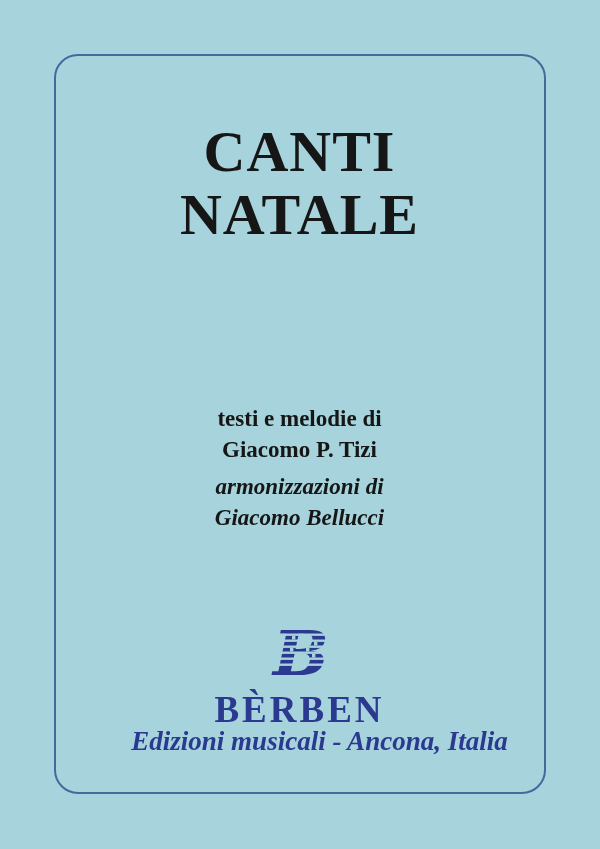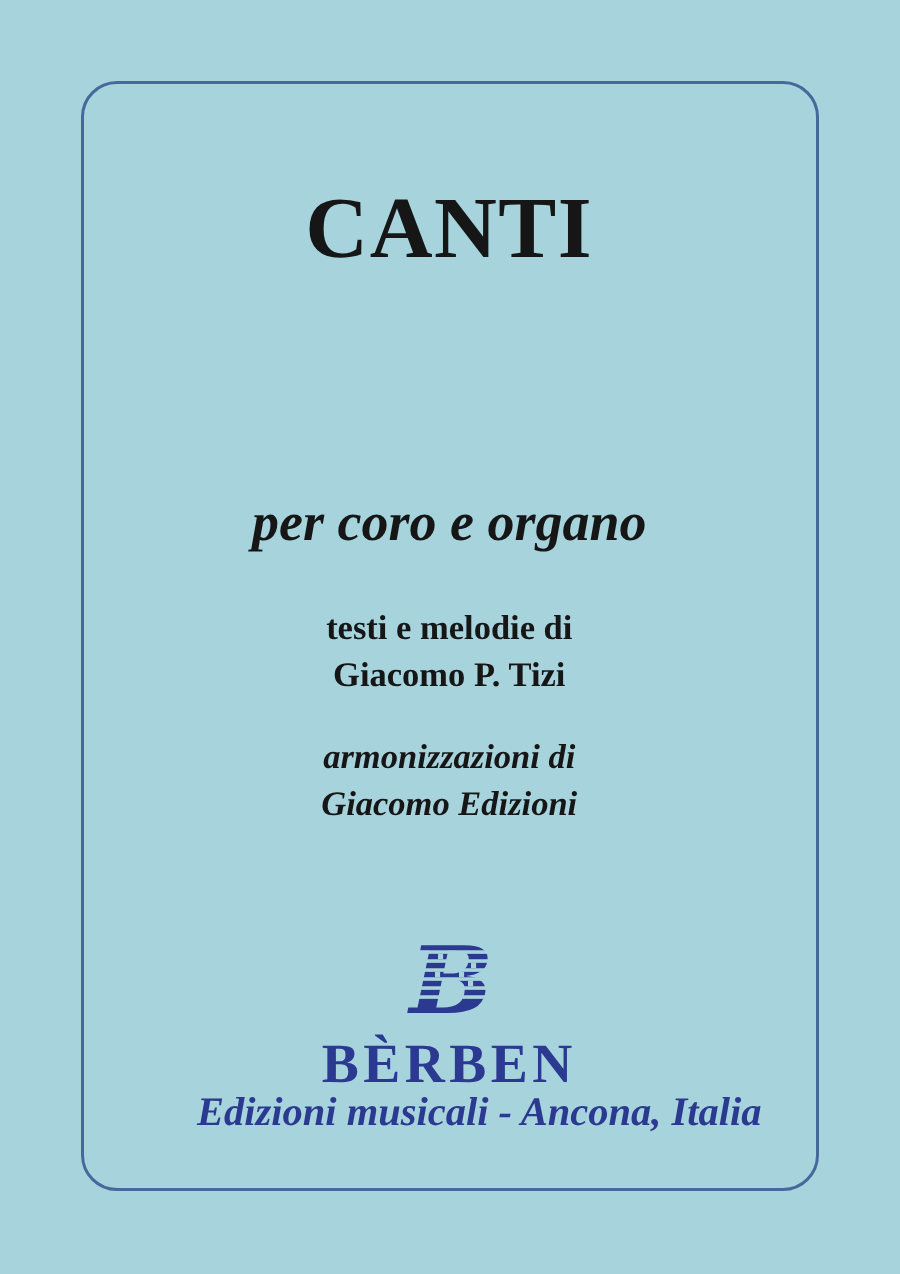--- a/index.html
+++ b/index.html
@@ -52,21 +52,21 @@
     font-style: italic;
     color: var(--title-text);
   }
   .credit {
     font-size: 23px;
     font-weight: bold;
     line-height: 31px;
     color: var(--title-text);
   }
   .credit-roman  { top: 403px; }
-  .credit-italic { top: 489px; font-style: italic; }
+  .credit-italic { top: 471px; font-style: italic; }
   .logo-wrap { top: 626px; }
   .logo-wrap svg { display: inline-block; }
   .publisher-name {
     top: 688px;
     font-size: 37px;
     font-weight: bold;
     letter-spacing: 3px;
     color: var(--publisher-blue);
   }
   .publisher-tagline {
@@ -80,32 +80,32 @@
 </style>
 </head>
 <body>
 
 <div class="page">
 
   <div class="border-frame"></div>
 
   <h1 class="centered title">
     <span class="title-line">CANTI</span>
+    <span class="title-line">NATALE</span>
   </h1>
 
-  <div class="centered subtitle">per coro e organo</div>
 
   <div class="centered credit credit-roman">
     <div>testi e melodie di</div>
     <div>Giacomo P. Tizi</div>
   </div>
 
   <div class="centered credit credit-italic">
     <div>armonizzazioni di</div>
-    <div>Giacomo Edizioni</div>
+    <div>Giacomo Bellucci</div>
   </div>
 
   <div class="centered logo-wrap">
     <svg width="64" height="56" viewBox="0 0 64 56" xmlns="http://www.w3.org/2000/svg">
       <defs>
         <mask id="blinds">
           <rect x="0" y="0" width="64" height="56" fill="#fff"></rect>
 
           <rect x="0" y="7.5" width="64" height="2.4" fill="#000"></rect>
           <rect x="0" y="13.5" width="64" height="2.4" fill="#000"></rect>

